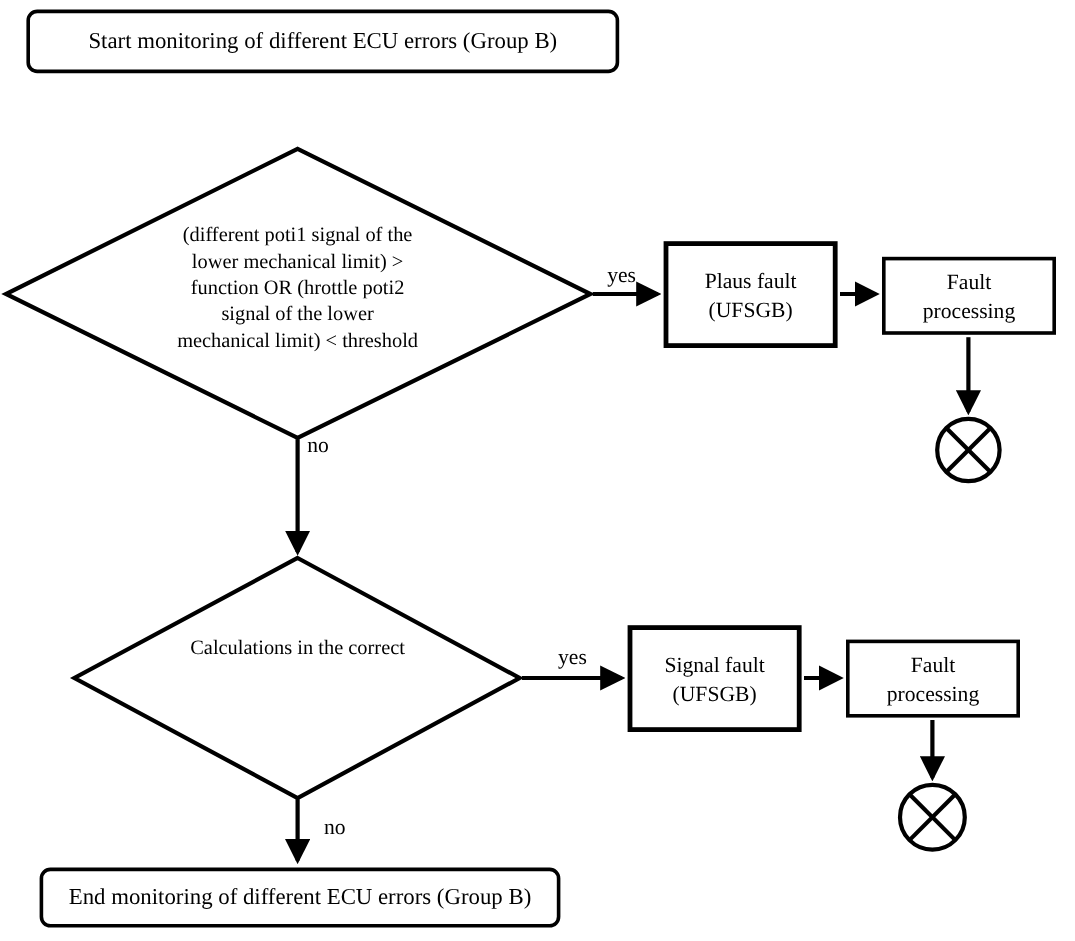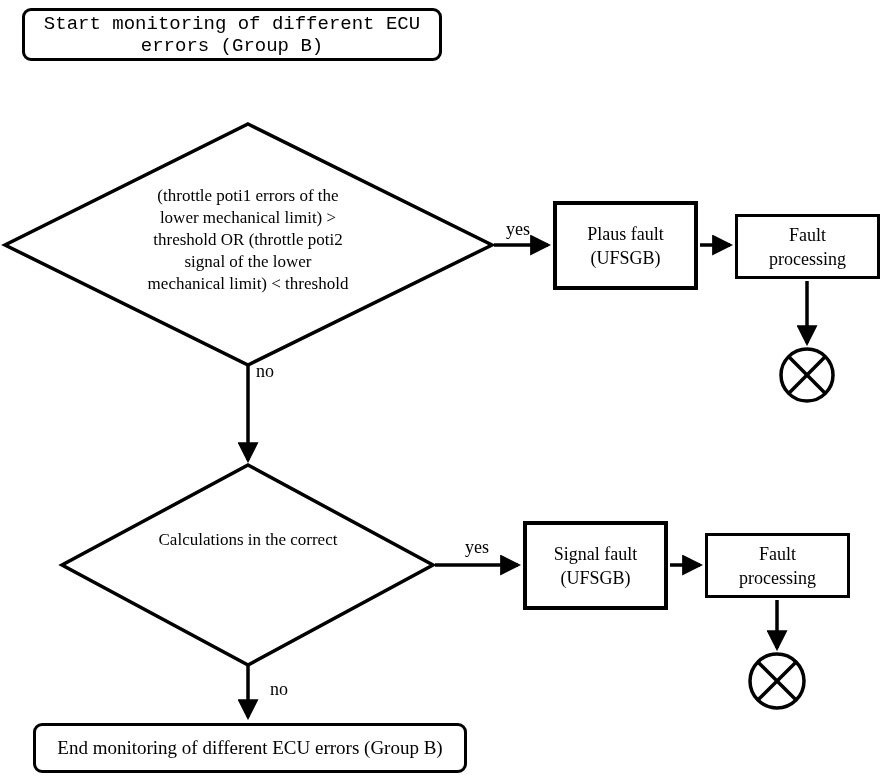--- a/index.html
+++ b/index.html
@@ -31,21 +31,21 @@
     flex-direction: column;
     align-items: center;
     justify-content: center;
     text-align: center;
   }
   .terminator {
     border: 3px solid #000000;
     border-radius: 9px;
     font-size: 19px;
   }
-  .start-box  { left: 22px;  top: 8px;   width: 420px; height: 53px; font-family: Liberation Mono, monospace; }
+  .start-box  { left: 22px;  top: 8px;   width: 494px; height: 53px; }
   .end-box    { left: 33px;  top: 723px; width: 434px; height: 50px; }
   .process {
     line-height: 24px;
     font-size: 18px;
   }
   .plaus-box  { left: 553px; top: 201px; width: 145px; height: 89px; border: 4px solid #000; }
   .fault1-box { left: 735px; top: 214px; width: 145px; height: 65px; border: 3px solid #000; }
   .signal-box { left: 523px; top: 521px; width: 145px; height: 89px; border: 4px solid #000; }
   .fault2-box { left: 705px; top: 533px; width: 145px; height: 65px; border: 3px solid #000; }
   .diamond-text {
@@ -105,23 +105,23 @@
 
   <div class="node terminator start-box">
     <span>Start monitoring of different ECU errors (Group B)</span>
   </div>
 
   <div class="node terminator end-box">
     <span>End monitoring of different ECU errors (Group B)</span>
   </div>
 
   <div class="diamond-text diamond1-text">
-    <div>(throttle poti1 errors of the</div>
+    <div>(different poti1 signal of the</div>
     <div>lower mechanical limit) &gt;</div>
-    <div>threshold OR (throttle poti2</div>
+    <div>function OR (hrottle poti2</div>
     <div>signal of the lower</div>
     <div>mechanical limit) &lt; threshold</div>
   </div>
 
   <div class="diamond-text diamond2-text">
     <div>Calculations in the correct</div>
   </div>
 
   <div class="node process plaus-box">
     <div>Plaus fault</div>

